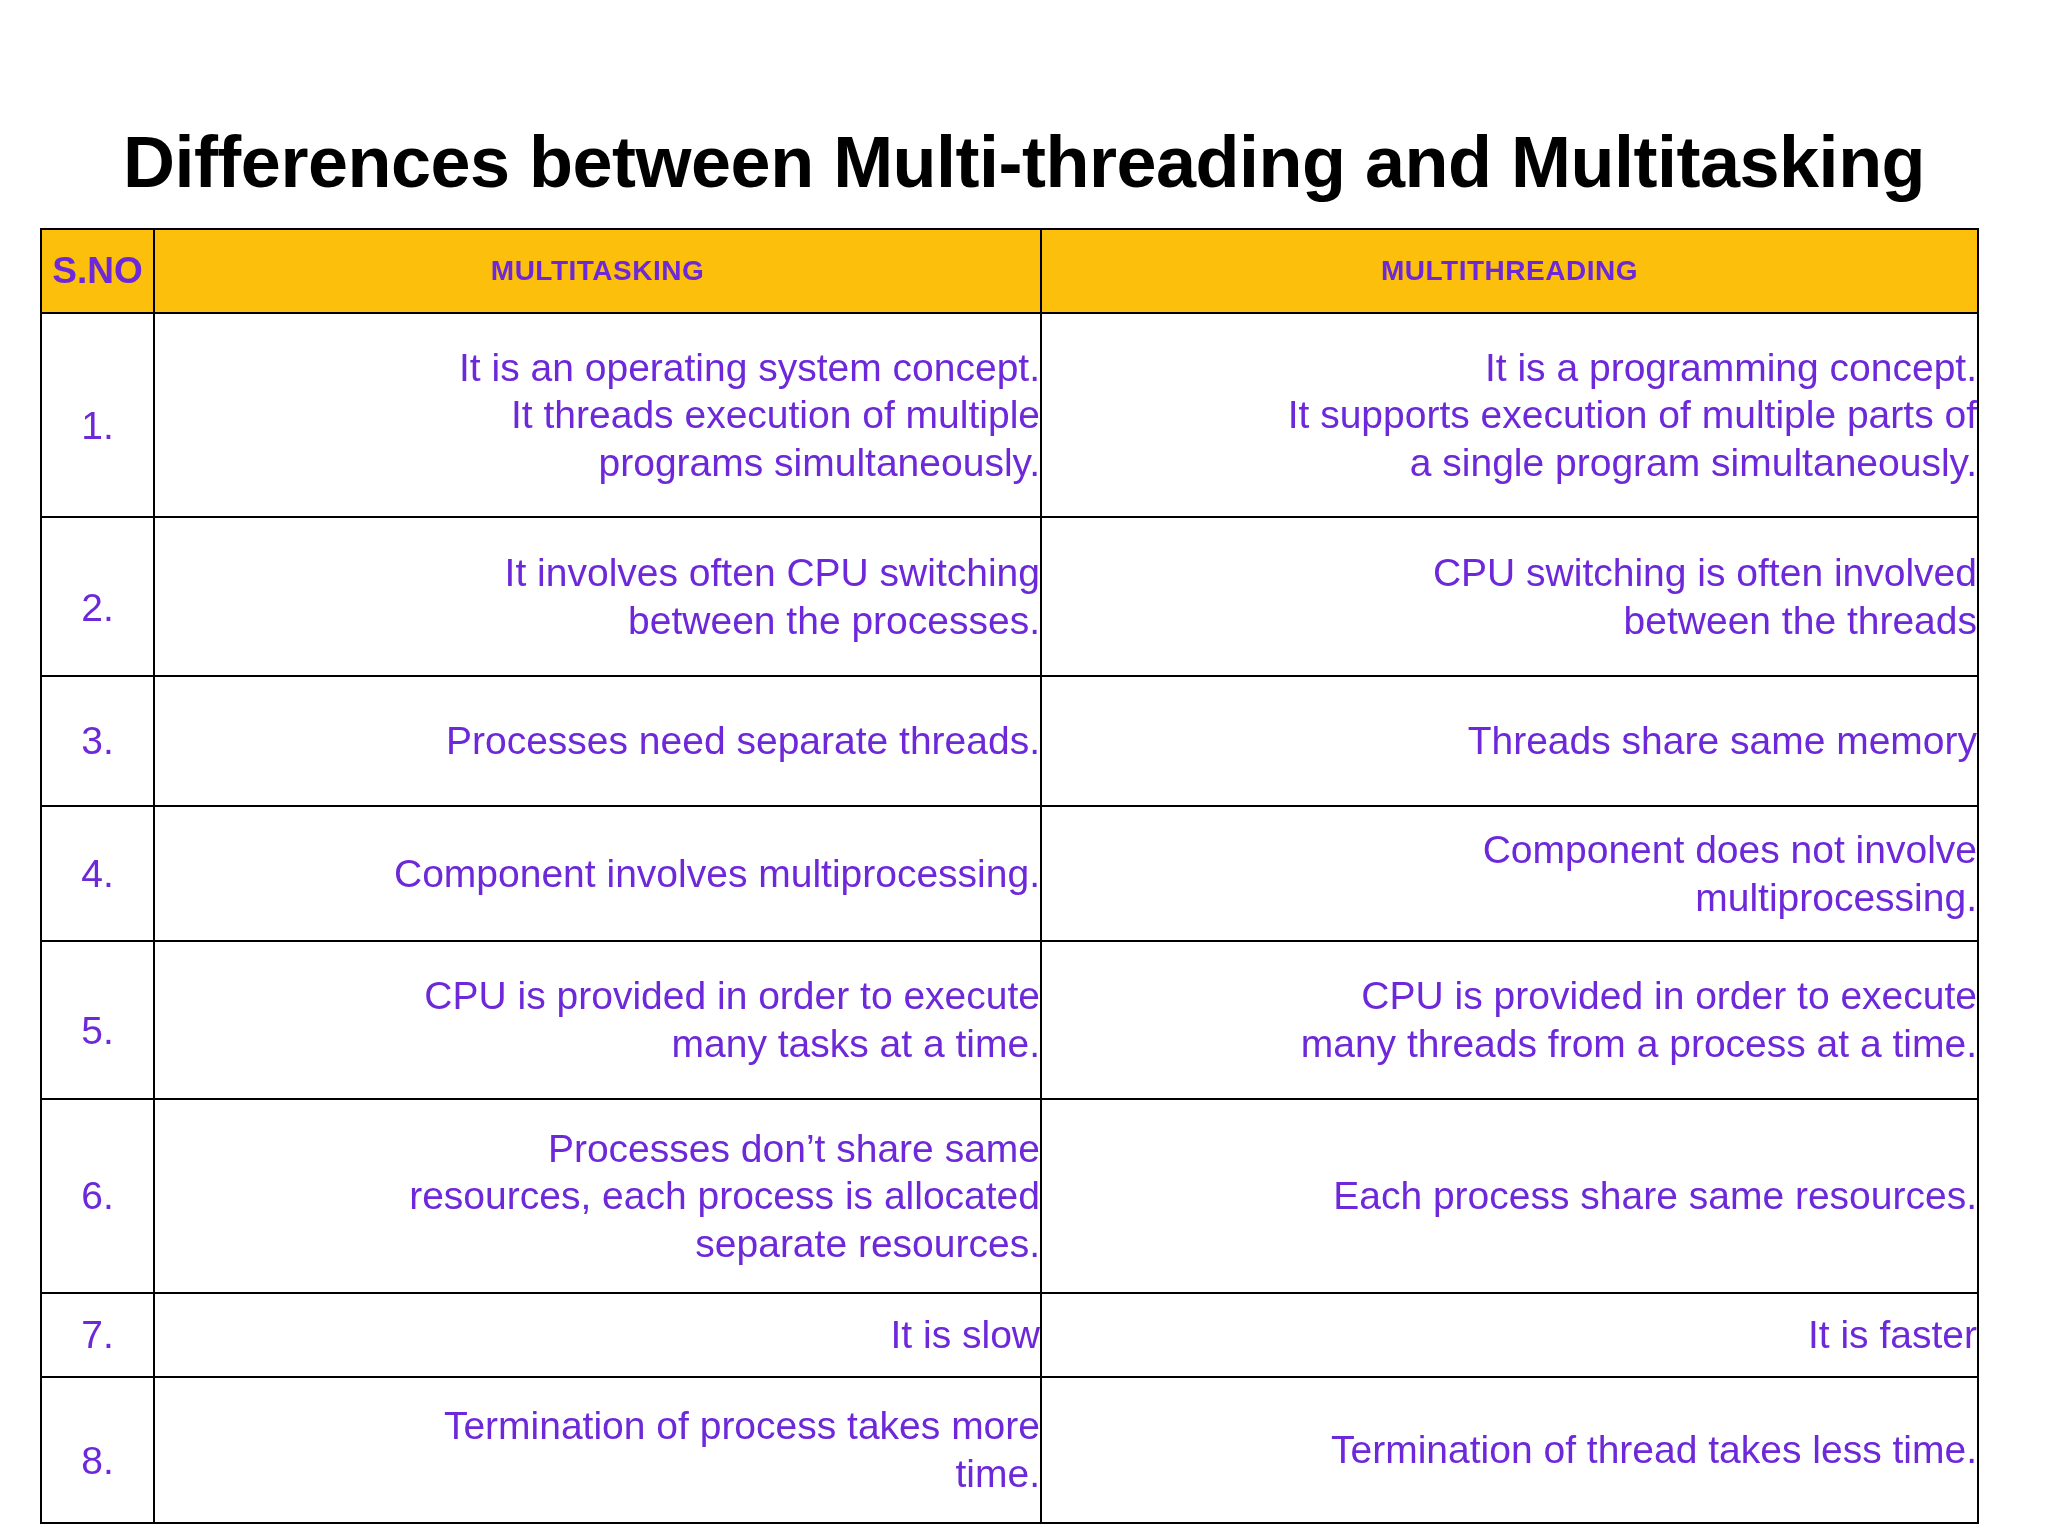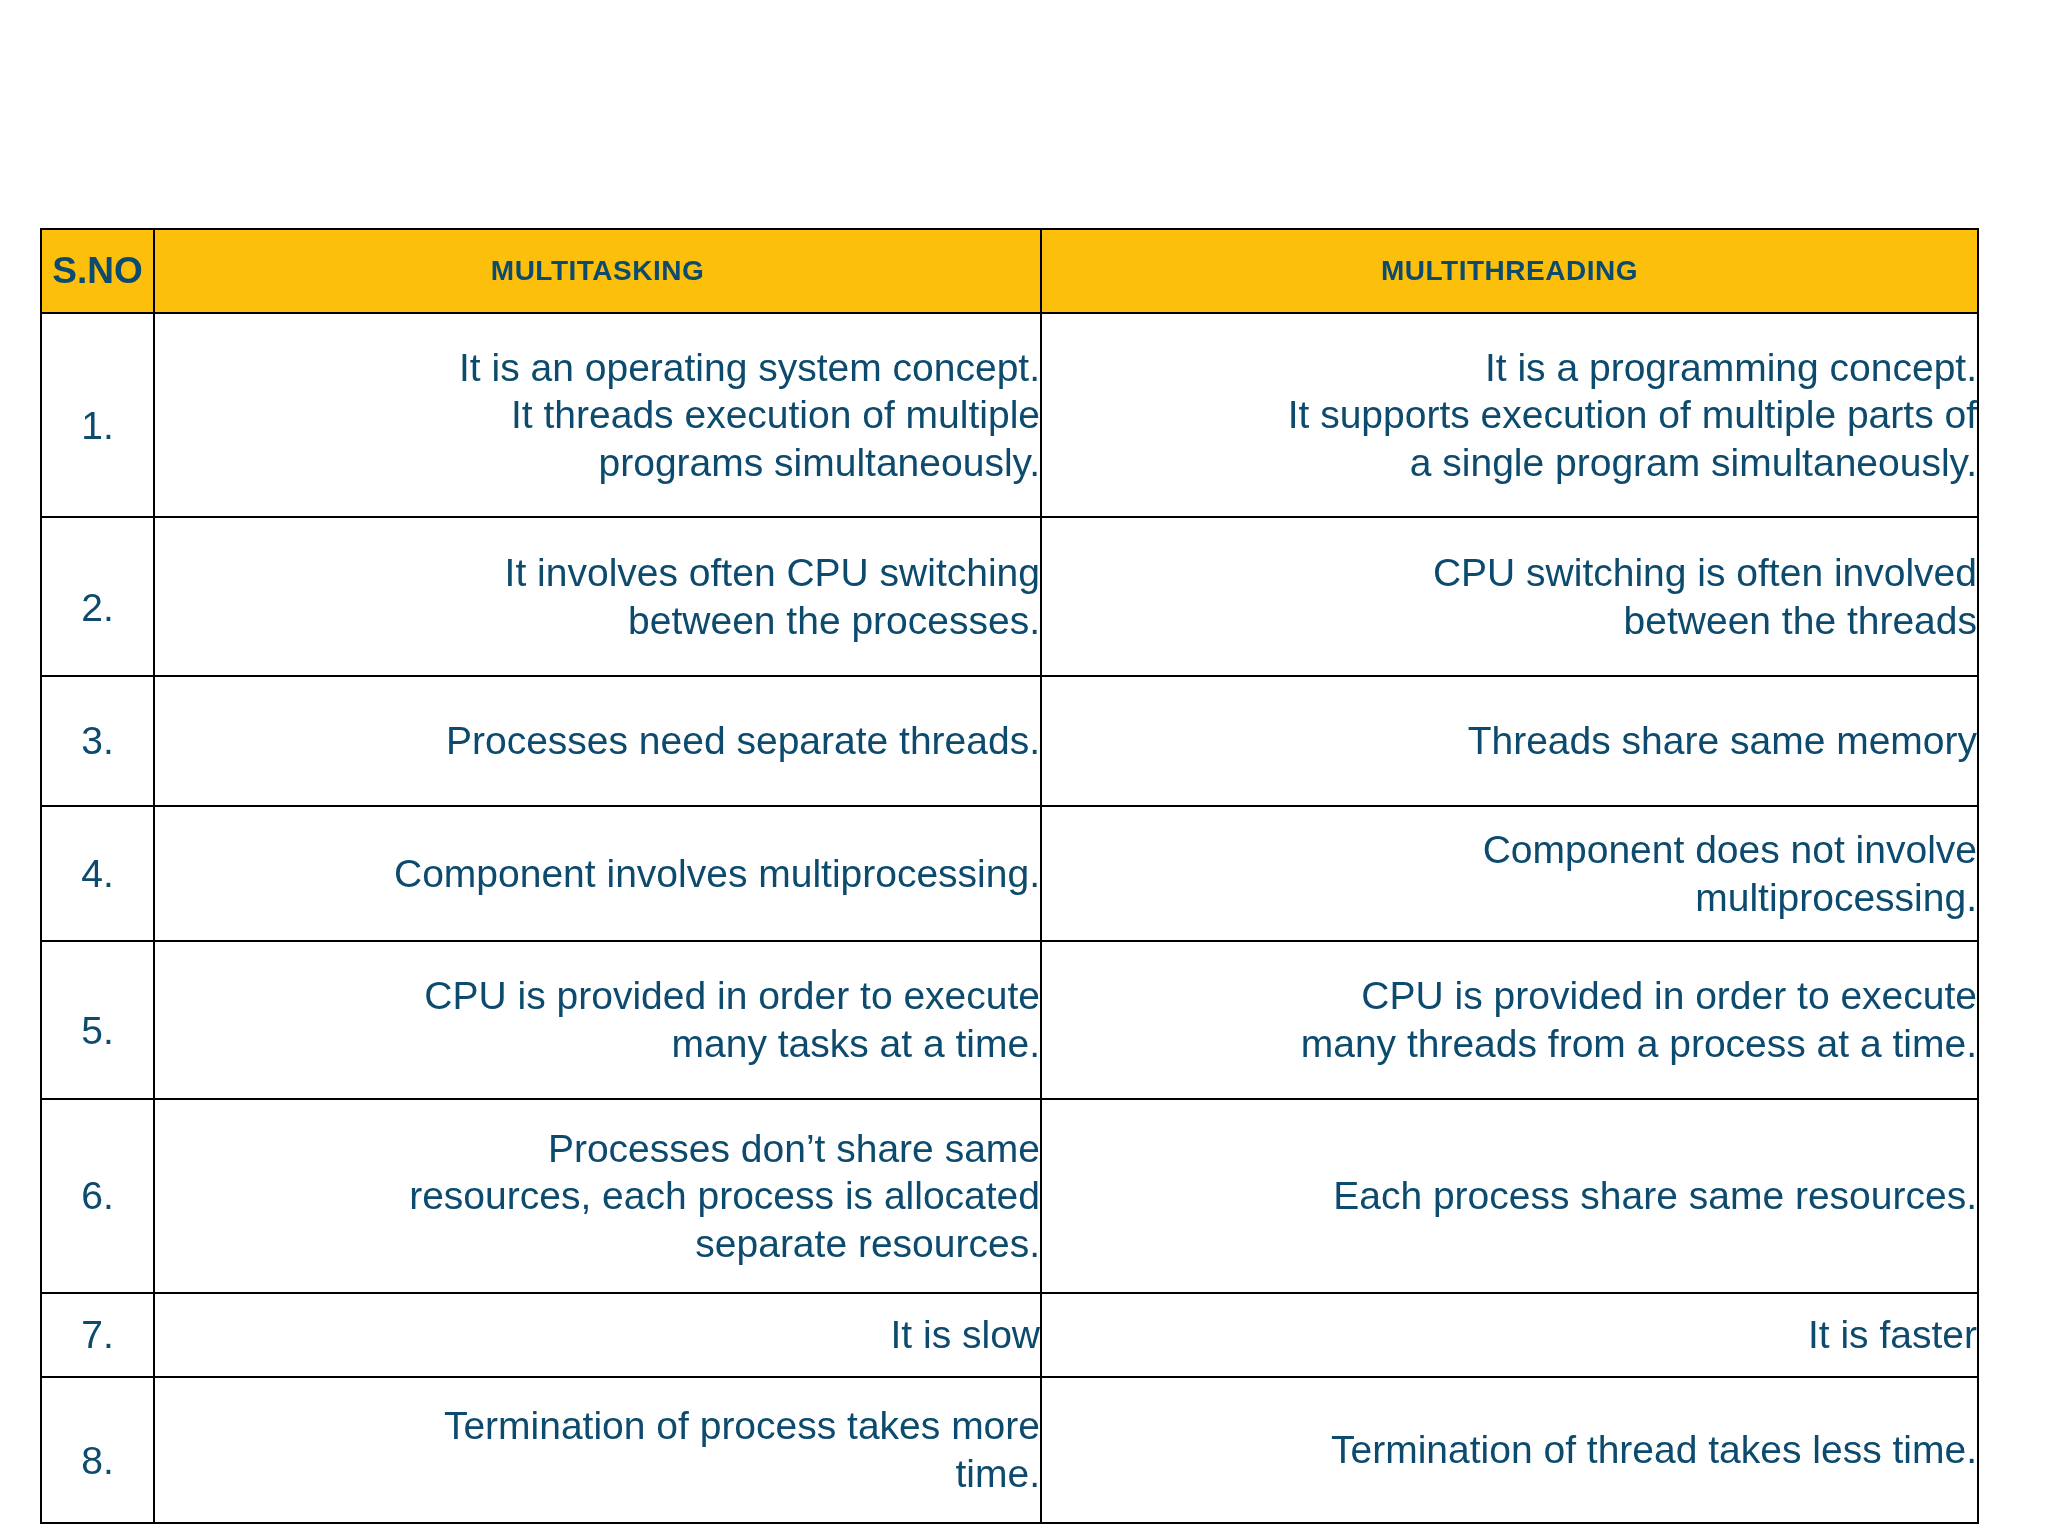--- a/index.html
+++ b/index.html
@@ -57,21 +57,21 @@
   table.compare col.c-left  { width: 887px; }
   table.compare col.c-right { width: 937px; }
 
   table.compare th,
   table.compare td {
     border: 2px solid #000000;
     padding: 0;
     vertical-align: middle;
     font-size: 39px;
     line-height: 1.22;
-    color: #0c4a6e;
+    color: #6d28d9;
     font-weight: normal;
   }
 
   
   table.compare thead th {
     background: #FBBF0C;
     text-align: center;
     font-weight: bold;
     font-size: 28px;
     height: 74px;
@@ -118,20 +118,21 @@
 
   tr.r4 td.cell-left  { vertical-align: middle; }
   tr.r6 td.cell-right { vertical-align: middle; }
   tr.r8 td.cell-right { vertical-align: middle; padding-left: 20px; }
 </style>
 </head>
 <body>
 
 <div class="page">
 
+  <h1 class="page-title">Differences between Multi-threading and Multitasking</h1>
 
   <div class="table-wrap">
     <table class="compare">
       <colgroup>
         <col class="c-sno">
         <col class="c-left">
         <col class="c-right">
       </colgroup>
       <thead>
         <tr>

